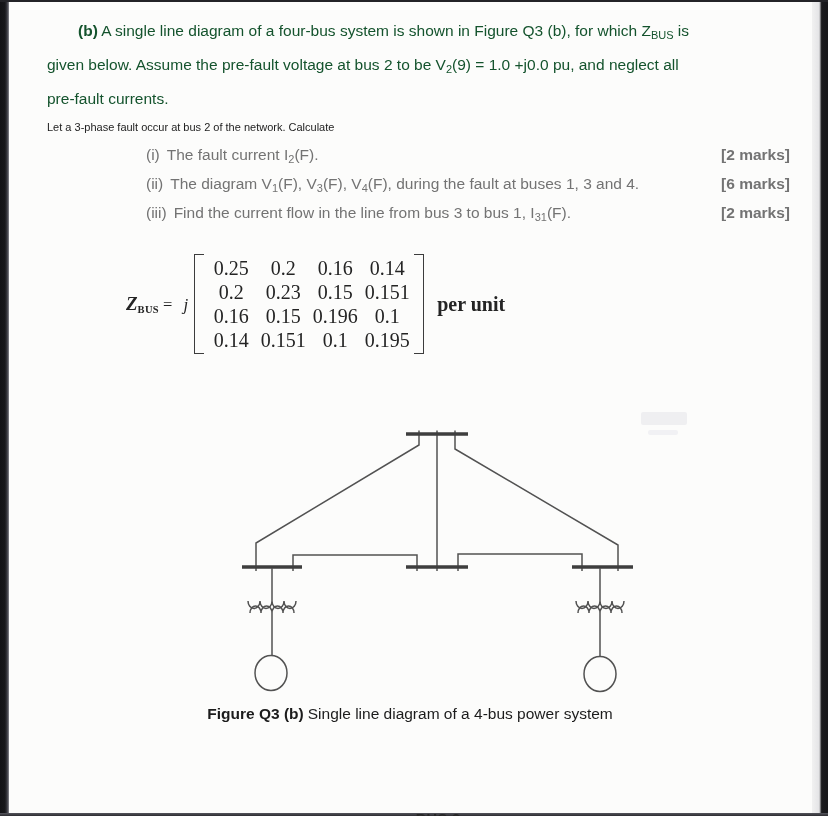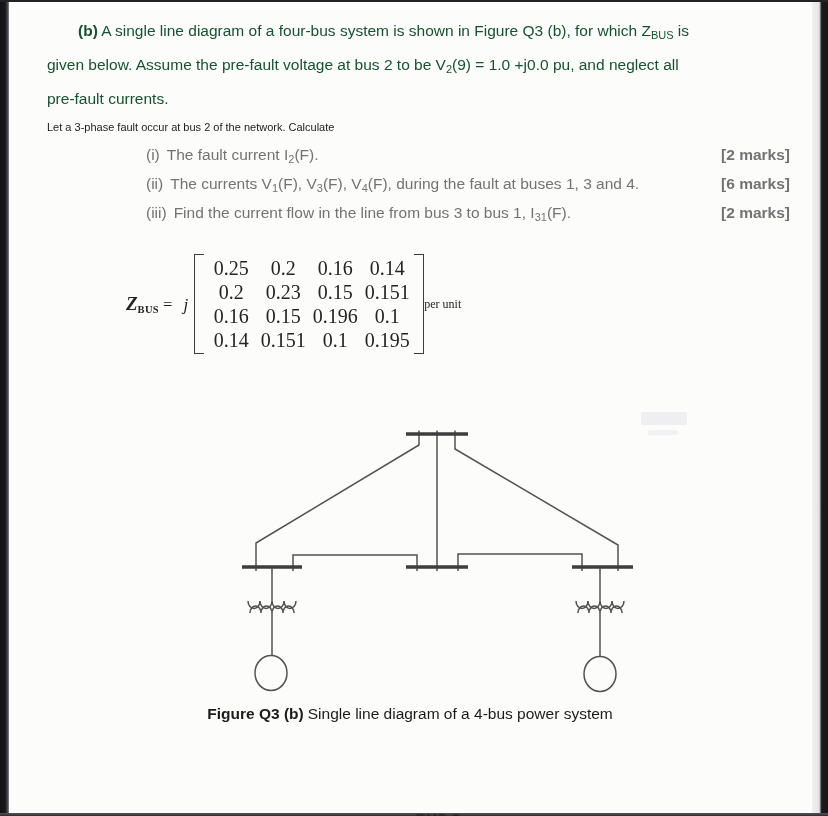--- a/index.html
+++ b/index.html
@@ -34,21 +34,21 @@
           font-family:"Liberation Serif",serif;color:#242424;}
   .zlabel{font-size:16.5px;margin-right:6px;white-space:nowrap;}
   .zlabel .zsym{font-style:italic;font-weight:700;font-size:19px;}
   .zlabel .zsub{font-size:10.5px;font-weight:700;vertical-align:-3px;letter-spacing:.3px;}
   .zlabel .jj{font-style:italic;margin-left:7px;font-size:17px;}
   .bracket{width:9px;align-self:stretch;border:1.8px solid #3c3c3c;}
   .bracket.bl{border-right:none;}
   .bracket.br{border-left:none;}
   .mgrid{display:grid;grid-template-columns:repeat(4,52px);grid-auto-rows:24px;
          align-items:center;text-align:center;font-size:20px;padding:2px 1px;}
-  .punit{font-size:12px;}
+  .punit{margin-left:13px;font-size:20px;font-weight:bold;}
 
   
   .diagram{position:absolute;left:0;top:400px;width:828px;height:312px;}
   .diagram svg{position:absolute;left:0;top:0;}
   .buslabel{position:absolute;color:#262626;font-size:14.5px;font-weight:600;
             letter-spacing:.4px;text-align:center;white-space:nowrap;}
   .artifact{position:absolute;left:641px;top:412px;opacity:.85;}
   .artifact .a1{width:46px;height:13px;background:#ededf0;border-radius:2px;}
   .artifact .a2{width:30px;height:5px;background:#f0f0f3;border-radius:2px;margin:5px 0 0 7px;}
 
@@ -72,21 +72,21 @@
   </div>
 
   <div class="lead">Let a 3-phase fault occur at bus 2 of the network. Calculate</div>
 
   <div class="items">
     <div class="item">
       <span class="txt"><span class="num">(i)</span><span>The fault current I</span><sub>2</sub><span>(F).</span></span>
       <span class="marks">[2 marks]</span>
     </div>
     <div class="item">
-      <span class="txt"><span class="num">(ii)</span><span>The currents V</span><sub>1</sub><span>(F), V</span><sub>3</sub><span>(F), V</span><sub>4</sub><span>(F), during the fault at buses 1, 3 and 4.</span></span>
+      <span class="txt"><span class="num">(ii)</span><span>The diagram V</span><sub>1</sub><span>(F), V</span><sub>3</sub><span>(F), V</span><sub>4</sub><span>(F), during the fault at buses 1, 3 and 4.</span></span>
       <span class="marks">[6 marks]</span>
     </div>
     <div class="item">
       <span class="txt"><span class="num">(iii)</span><span>Find the current flow in the line from bus 3 to bus 1, I</span><sub>31</sub><span>(F).</span></span>
       <span class="marks">[2 marks]</span>
     </div>
   </div>
 
   <div class="matrix">
     <div class="zlabel"><span class="zsym">Z</span><sub class="zsub">BUS</sub><span> = </span><span class="jj">j</span></div>

